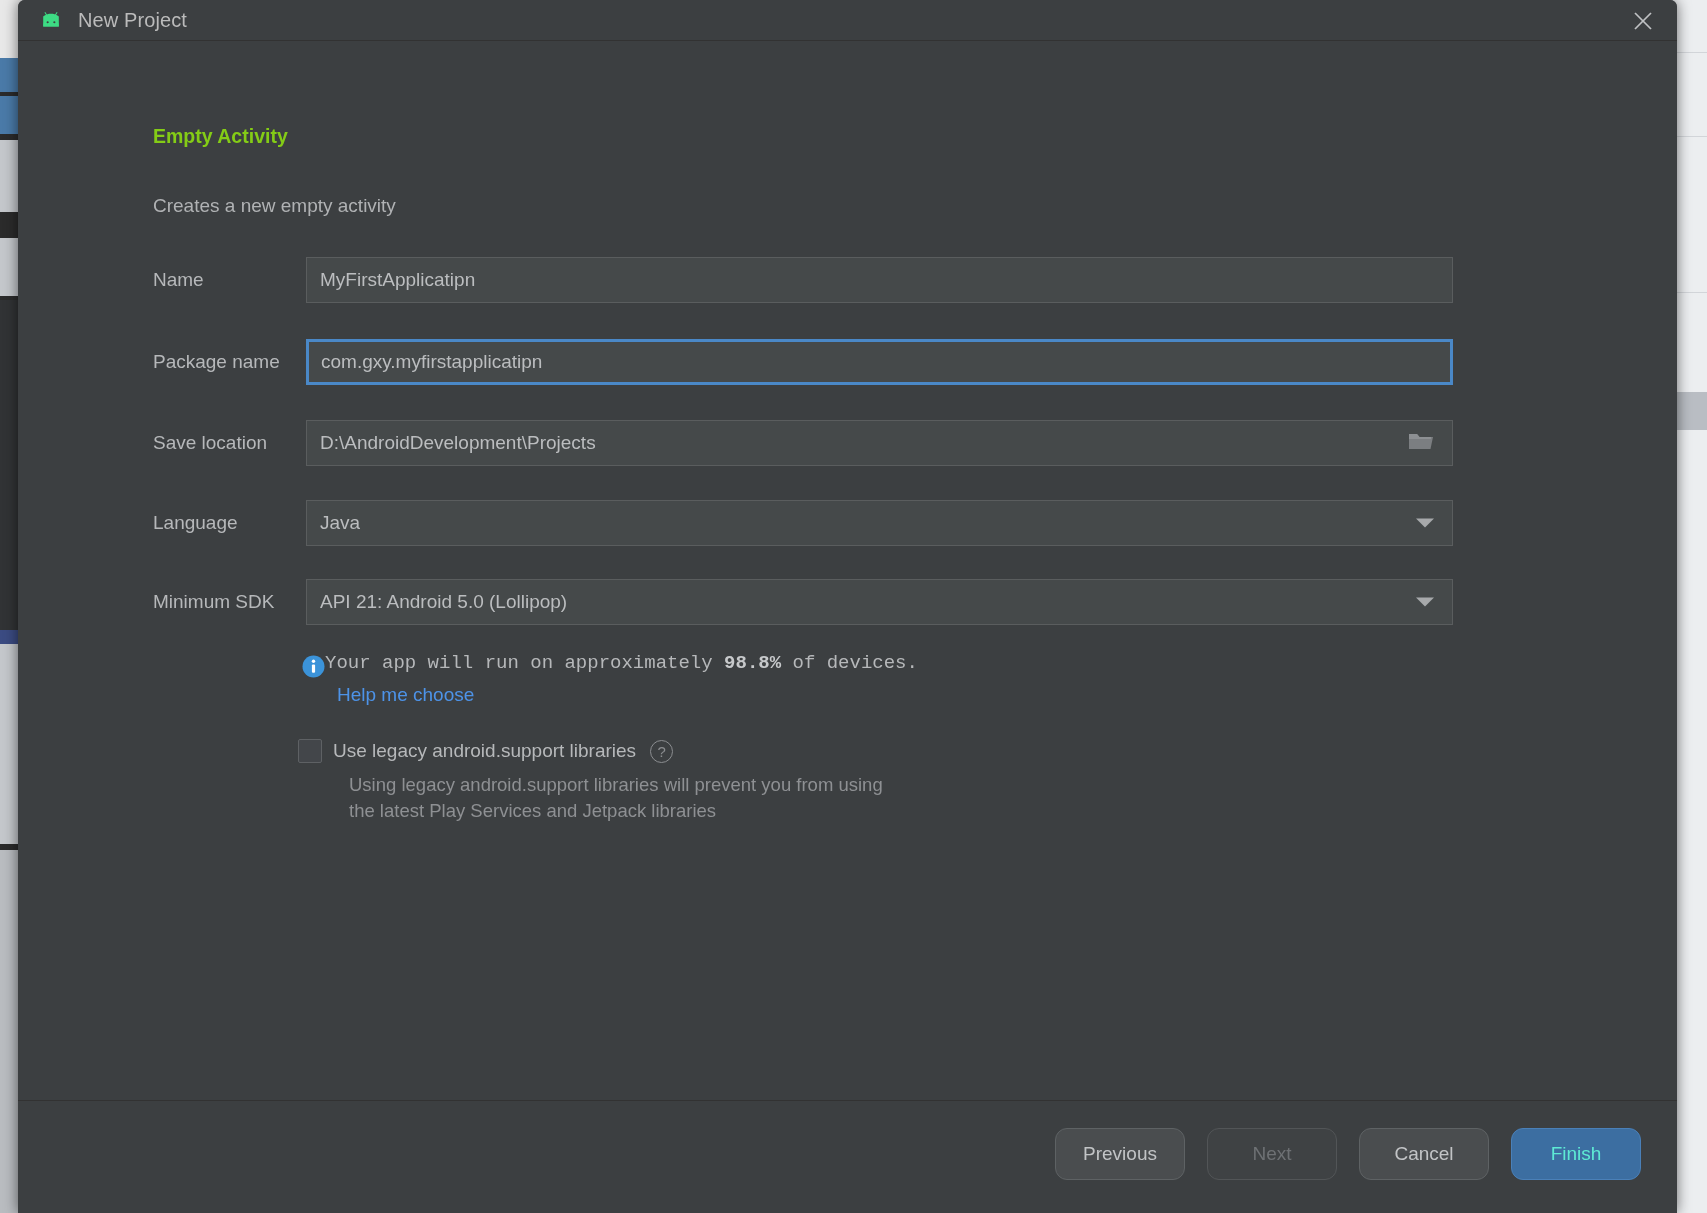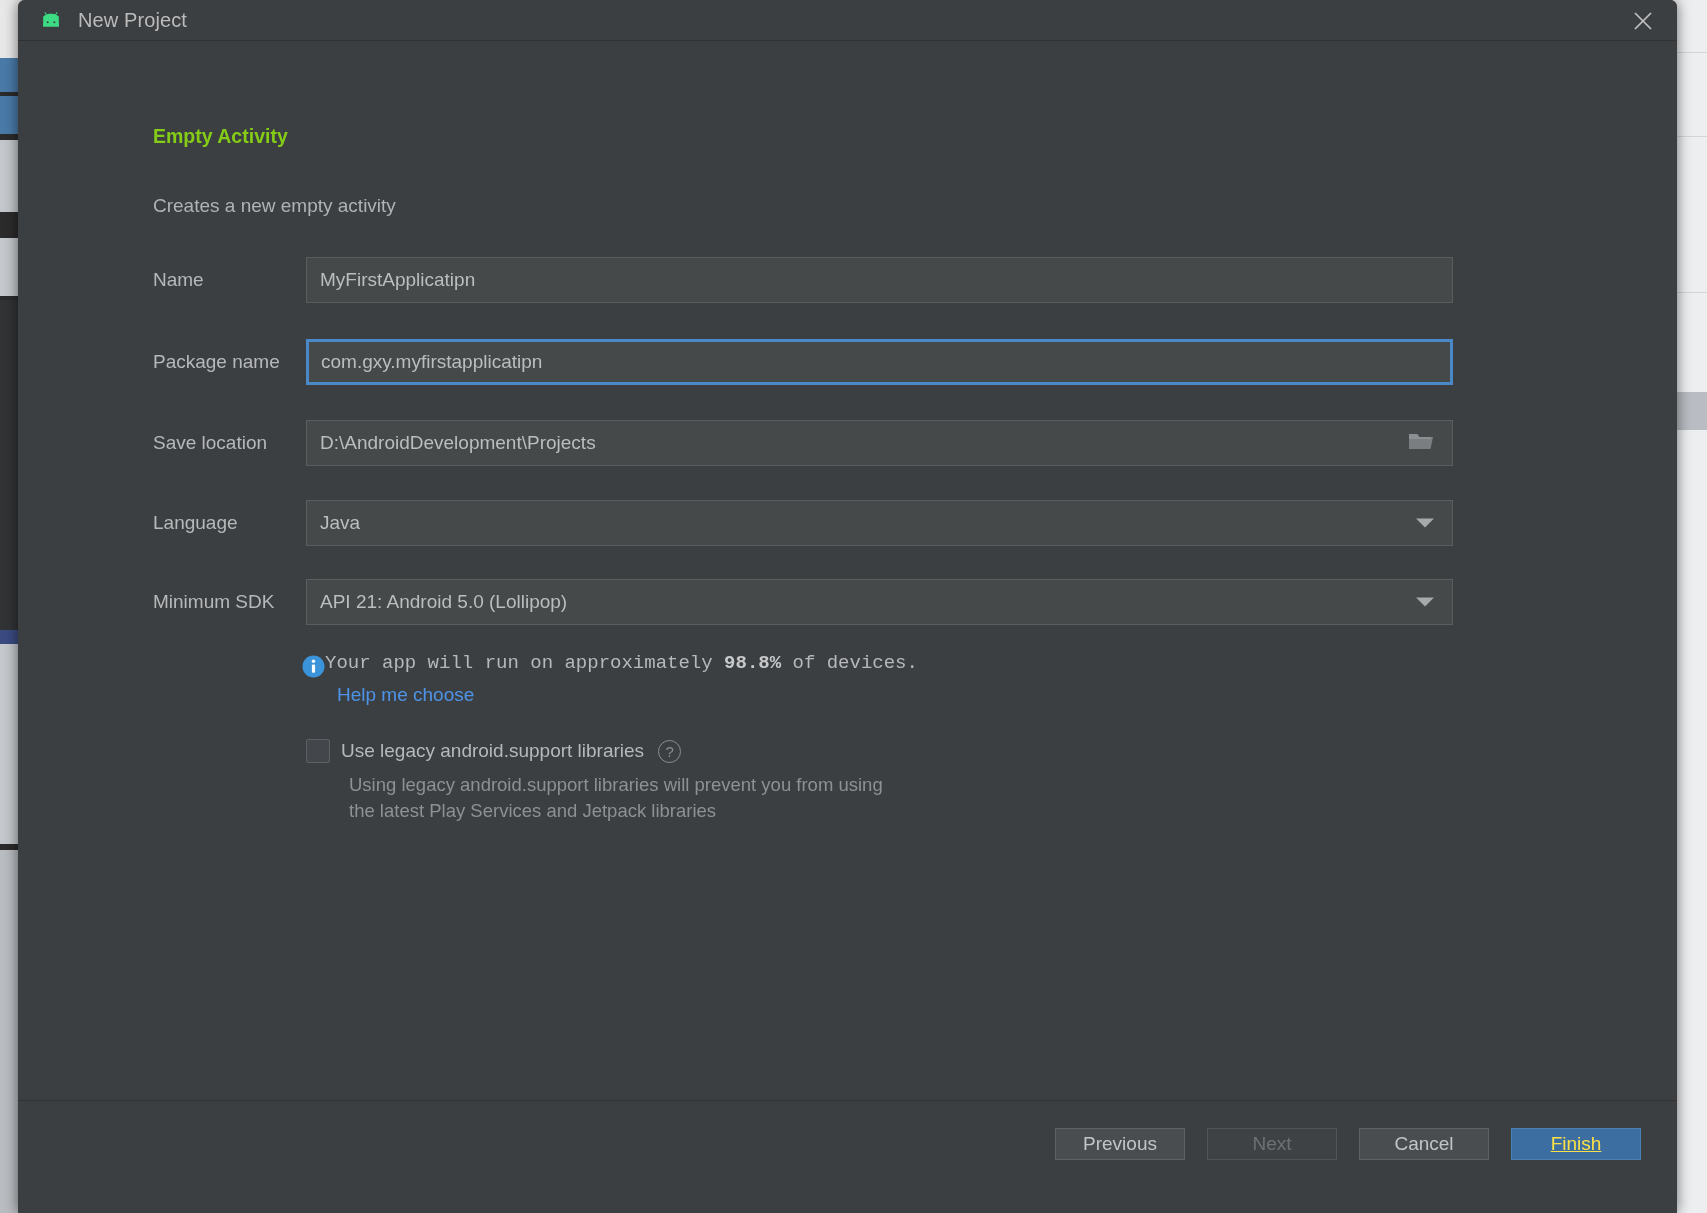--- a/index.html
+++ b/index.html
@@ -116,21 +116,21 @@
   #info-text {
     font-size: 19px; color: #b6b8ba; white-space: nowrap; font-family: Liberation Mono, monospace;
   }
   #info-text b { font-weight: bold; color: #c7c9cb; }
   #help-link {
     position: absolute; left: 319px; top: 643px;
     font-size: 19px; color: #4d93e8; cursor: pointer;
   }
 
   
-  #legacy-row { position: absolute; left: 288px; top: 698px; display: flex; align-items: center; }
+  #legacy-row { position: absolute; left: 280px; top: 698px; display: flex; align-items: center; }
   #legacy-checkbox {
     width: 24px; height: 24px;
     background: #43464a;
     border: 1px solid #5e6164;
     border-radius: 2px;
     flex: 0 0 auto;
     cursor: pointer;
   }
   #legacy-label { margin-left: 11px; font-size: 19px; color: #b6b8ba; white-space: nowrap; }
   #legacy-help {
@@ -149,32 +149,32 @@
   #footer {
     position: absolute; left: 0; bottom: 0; width: 100%; height: 113px;
     border-top: 1px solid #323232;
     background: #3c3f41;
   }
   #buttons {
     position: absolute; right: 36px; top: 27px;
     display: flex; gap: 22px;
   }
   .btn {
-    width: 130px; height: 32px;
-    border-radius: 0;
+    width: 130px; height: 52px;
+    border-radius: 12px;
     border: 1px solid #5e6264;
     background: #4a4d4f;
     color: #c2c4c6;
     font-size: 19px;
     font-family: "Liberation Sans", sans-serif;
     display: flex; align-items: center; justify-content: center;
     cursor: pointer;
   }
   .btn.disabled { color: #6e7174; background: #3f4244; border-color: #525557; cursor: default; }
-  .btn.primary { background: #3c6ea1; border-color: #4a80b8; color: #fde047; text-decoration: underline; }
+  .btn.primary { background: #3c6ea1; border-color: #4a80b8; color: #5eead4; }
 </style>
 </head>
 <body>
 
 <div id="backdrop">
   <div class="bg-left">
     <div class="strip" style="top:0;height:58px;background:#e8e8e8;"></div>
     <div class="strip" style="top:58px;height:34px;background:#4a7aa8;"></div>
     <div class="strip" style="top:96px;height:38px;background:#4a7aa8;"></div>
     <div class="strip" style="top:140px;height:72px;background:#c4c7cb;"></div>

